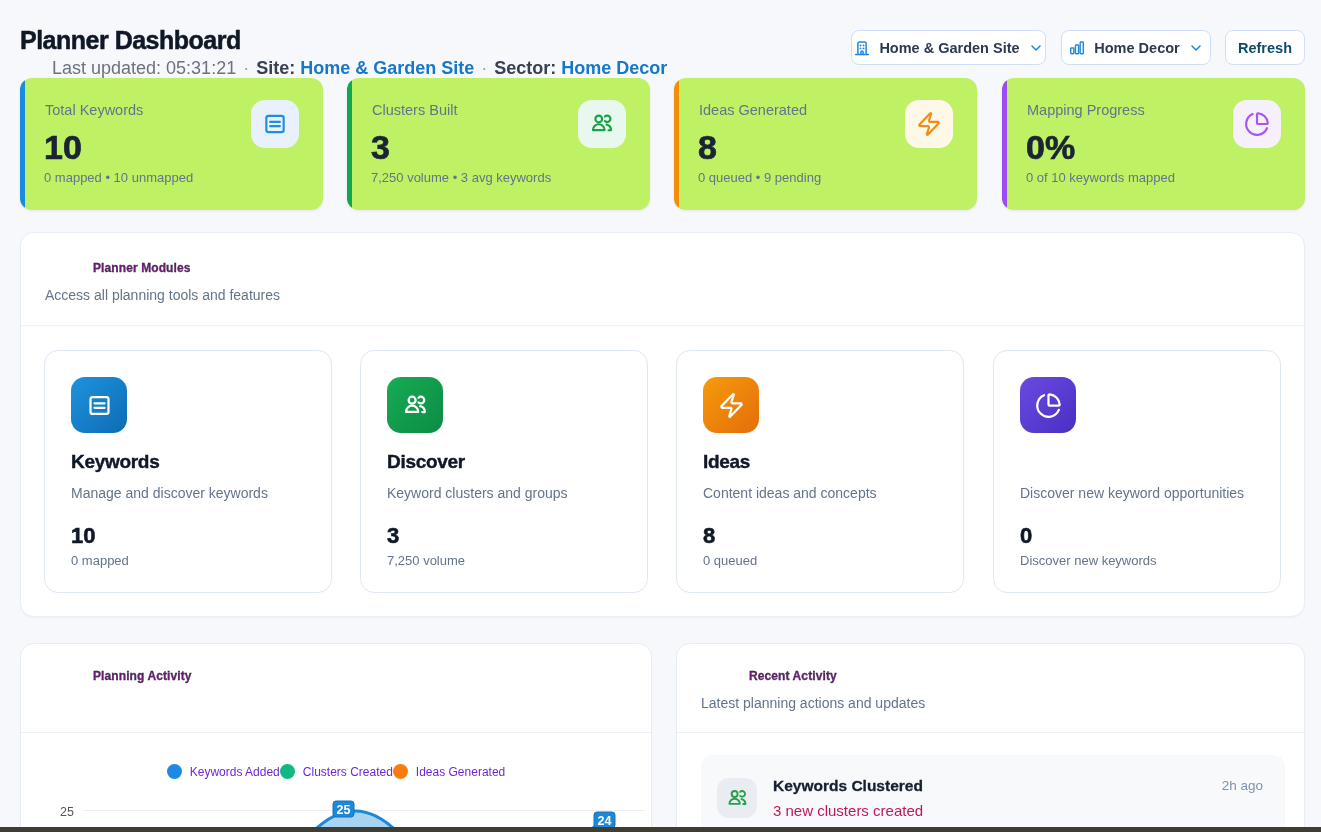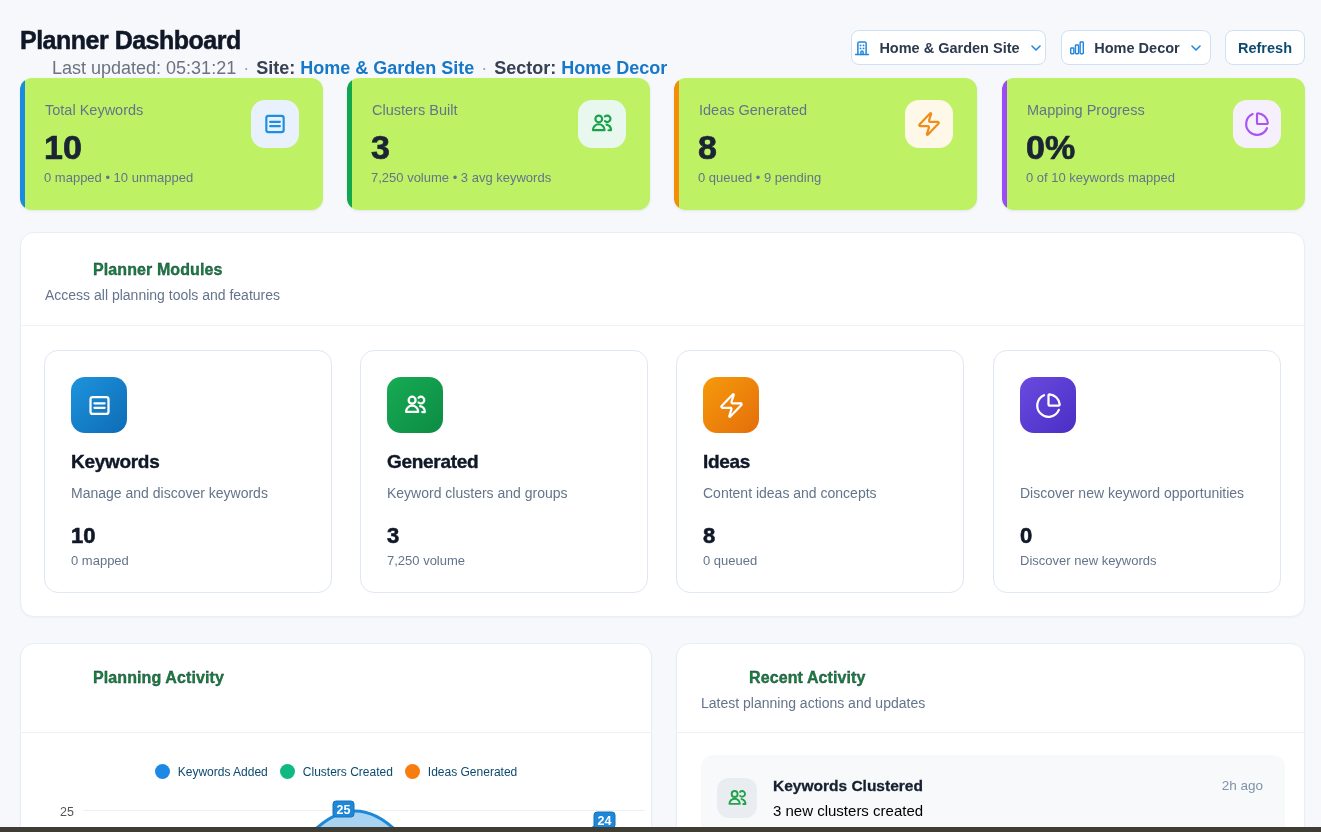--- a/index.html
+++ b/index.html
@@ -23,42 +23,42 @@
 .stat { position:absolute; top:78px; width:303px; height:132px; background:#bef264; border-radius:12px; box-shadow:0 1px 3px rgba(16,24,40,.08); overflow:hidden; }
 .stat .bar { position:absolute; left:0; top:0; bottom:0; width:5px; }
 .stat .t { position:absolute; left:25px; top:24px; font-size:14.5px; color:#64748b; }
 .stat .n { position:absolute; left:24px; top:50px; font-size:34px; font-weight:bold; color:#1b2434; -webkit-text-stroke:0.7px #1b2434; }
 .stat .s { position:absolute; left:24px; top:92px; font-size:13px; color:#64748b; }
 .stat .ic { position:absolute; right:24px; top:22px; width:48px; height:48px; border-radius:14px; display:flex; align-items:center; justify-content:center; }
 
 
 .panel { position:absolute; background:#fff; border:1px solid #e9eef6; border-radius:14px; box-shadow:0 1px 2px rgba(16,24,40,.04); }
 .panel .ph { position:absolute; left:24px; }
-.ptitle { font-size:16px; font-weight:bold; color:#15803d; letter-spacing:0.1px;padding-left:48px; -webkit-text-stroke:0.3px #1f2937; }
+.ptitle { font-size:12px; font-weight:bold; color:#701a75; letter-spacing:0.1px;padding-left:48px; -webkit-text-stroke:0.3px #1f2937; }
 .psub { font-size:14px; color:#64748b; }
 .pdiv { position:absolute; left:0; right:0; height:1px; background:#eef1f6; }
 
 
 .mod { position:absolute; top:350px; width:288px; height:243px; background:#fff; border:1px solid #dfe8f4; border-radius:14px; }
 .mod .ic { position:absolute; left:26px; top:26px; width:56px; height:56px; border-radius:14px; display:flex; align-items:center; justify-content:center; }
 .mod .mt { position:absolute; left:26px; top:100px; font-size:19px; font-weight:bold; color:#101828; letter-spacing:-0.3px; -webkit-text-stroke:0.4px #101828; }
 .mod .md { position:absolute; left:26px; top:134px; font-size:14px; color:#64748b; }
 .mod .mn { position:absolute; left:26px; top:172px; font-size:22px; font-weight:bold; color:#101828; -webkit-text-stroke:0.6px #101828; }
 .mod .ms { position:absolute; left:26px; top:202px; font-size:13px; color:#64748b; }
 
 
-.legend { position:absolute; left:20px; width:632px; top:764px; display:flex; justify-content:center; gap:12px; font-size:12px; color:#0c4a6e; }
+.legend { position:absolute; left:20px; width:632px; top:764px; display:flex; justify-content:center; gap:0; font-size:12px; color:#6d28d9; }
 .legend span { display:flex; align-items:center; gap:8px; }
 .legend i { width:15px; height:15px; border-radius:50%; display:inline-block; }
 
 
 .ritem { position:absolute; left:701px; top:755px; width:584px; height:90px; background:#f7f9fb; border-radius:12px; }
 .ritem .ic { position:absolute; left:16px; top:23px; width:40px; height:40px; background:#e9edf2; border-radius:12px; display:flex; align-items:center; justify-content:center; }
 .ritem .rt { position:absolute; left:72px; top:22px; font-size:15.5px; font-weight:bold; color:#16202e; -webkit-text-stroke:0.3px #16202e; }
-.ritem .rd { position:absolute; left:72px; top:47px; font-size:15px; color:#000000;text-align:center; }
+.ritem .rd { position:absolute; left:72px; top:47px; font-size:15px; color:#be185d;text-align:center; }
 .ritem .ago { position:absolute; right:22px; top:23px; font-size:13.5px; color:#8193a8;margin-left:20px; }
 
 .darkbar { position:absolute; left:0; right:0; top:827px; height:5px; background:#3f3c33; z-index:50; }
 </style>
 </head>
 <body>
 
 <h1 class="abs title">Planner Dashboard</h1>
 <div class="abs meta">Last updated: 05:31:21<span class="dot">·</span><b>Site:</b> <a>Home &amp; Garden Site</a><span class="dot">·</span><b>Sector:</b> <a>Home Decor</a></div>
 
@@ -157,21 +157,21 @@
 </div>
 <div class="mod" style="left:360px">
   <div class="ic" style="background:linear-gradient(135deg,#17ab54,#0c8c44)">
     <svg width="27" height="27" viewBox="0 0 24 24" fill="none" stroke="#fff" stroke-width="2" stroke-linecap="round" stroke-linejoin="round">
         <circle cx="9" cy="7.3" r="3.1"></circle>
         <path d="M3.6 17.6a5.4 5.4 0 0 1 10.8 0z"></path>
         <path d="M14.68 5.08A3 3 0 1 1 14.68 9.32"></path>
         <path d="M16.2 12.6a5.3 5.3 0 0 1 4.1 5.2h-2.3"></path>
       </svg>
   </div>
-  <div class="mt">Generated</div>
+  <div class="mt">Discover</div>
   <div class="md">Keyword clusters and groups</div>
   <div class="mn">3</div>
   <div class="ms">7,250 volume</div>
 </div>
 <div class="mod" style="left:676px">
   <div class="ic" style="background:linear-gradient(135deg,#f69a0b,#e46e0a)">
     <svg width="27" height="27" viewBox="0 0 24 24" fill="none" stroke="#fff" stroke-width="2" stroke-linecap="round" stroke-linejoin="round">
         <path d="M4 14a1 1 0 0 1-.78-1.63l9.9-10.2a.5.5 0 0 1 .86.46l-1.92 6.02A1 1 0 0 0 13 10h7a1 1 0 0 1 .78 1.63l-9.9 10.2a.5.5 0 0 1-.86-.46l1.92-6.02A1 1 0 0 0 11 14z"></path>
       </svg>
   </div>

